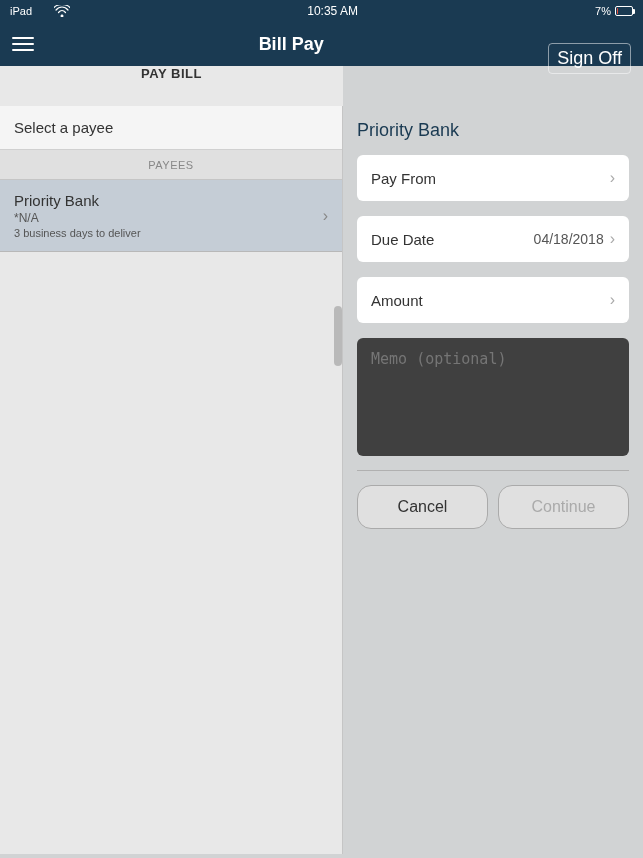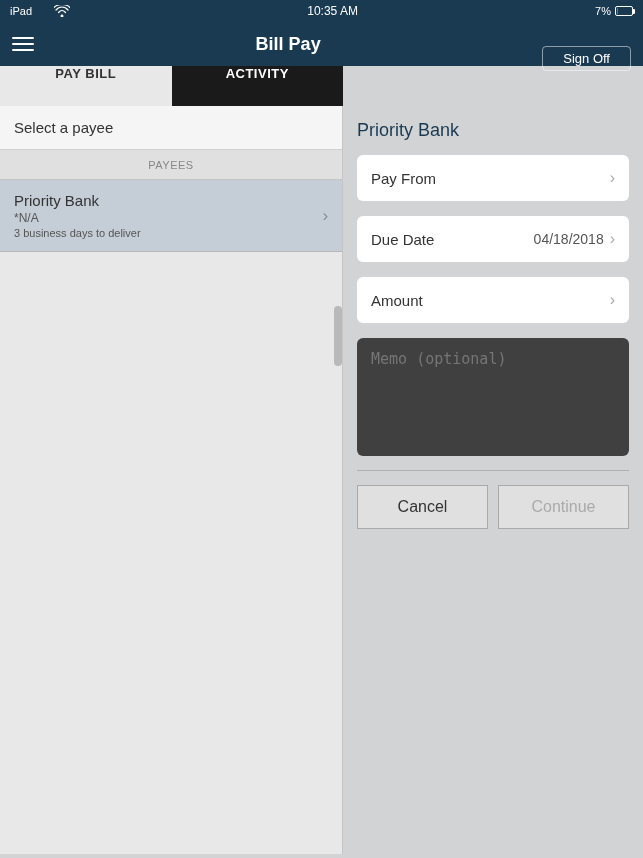--- a/index.html
+++ b/index.html
@@ -81,25 +81,25 @@
       background: white;
       border-radius: 1px;
     }
     #nav-title {
       color: white;
       font-size: 18px;
       font-weight: 600;
     }
     #sign-off-btn {
       color: white;
-      font-size: 13px;
+      font-size: 18px;
       background: transparent;
       border: 1px solid rgba(255,255,255,0.5);
       border-radius: 4px;
-      padding: 4px 20px;
+      padding: 4px 8px;
       cursor: pointer;
       margin-top: 28px;
     }
 
     
     #tab-bar {
       width: 343px;
       height: 44px;
       display: flex;
       position: absolute;
@@ -258,21 +258,21 @@
       margin-bottom: 14px;
     }
 
     #button-row {
       display: flex;
       gap: 10px;
     }
     .action-btn {
       flex: 1;
       height: 44px;
-      border-radius: 0;
+      border-radius: 14px;
       font-size: 16px;
       font-weight: 500;
       cursor: pointer;
       border: 1px solid #aaa;
     }
     #cancel-btn {
       background: #e0e0e0;
       color: #333;
     }
     #continue-btn {
@@ -312,23 +312,20 @@
     <span></span>
   </div>
   <span id="nav-title">Bill Pay</span>
   <button id="sign-off-btn">Sign Off</button>
 </div>
 
 <div id="tab-bar">
   <div class="tab tab-pay-bill">
     <span>PAY BILL</span>
   </div>
-  <div class="tab tab-activity">
-    <span>ACTIVITY</span>
-  </div>
 </div>
 
 <div id="main-layout">
 
   <div id="left-panel">
     <div id="select-payee-header">
       <span>Select a payee</span>
     </div>
     <div id="payees-section-header">
       <span>PAYEES</span>

